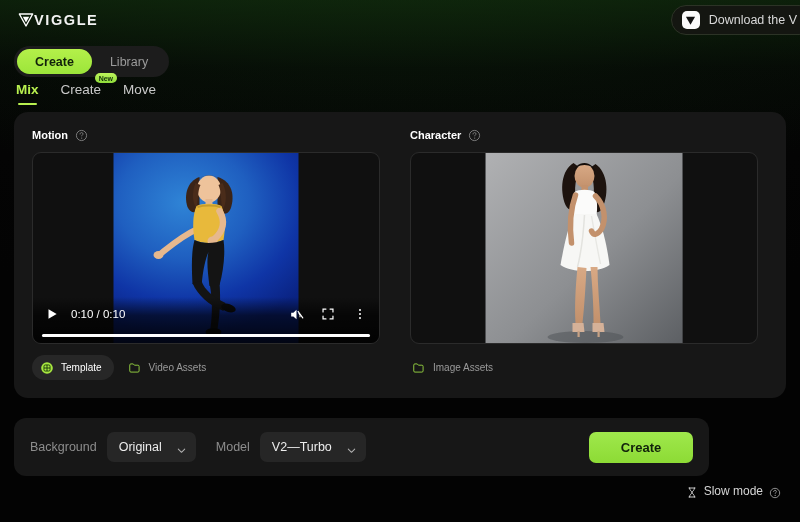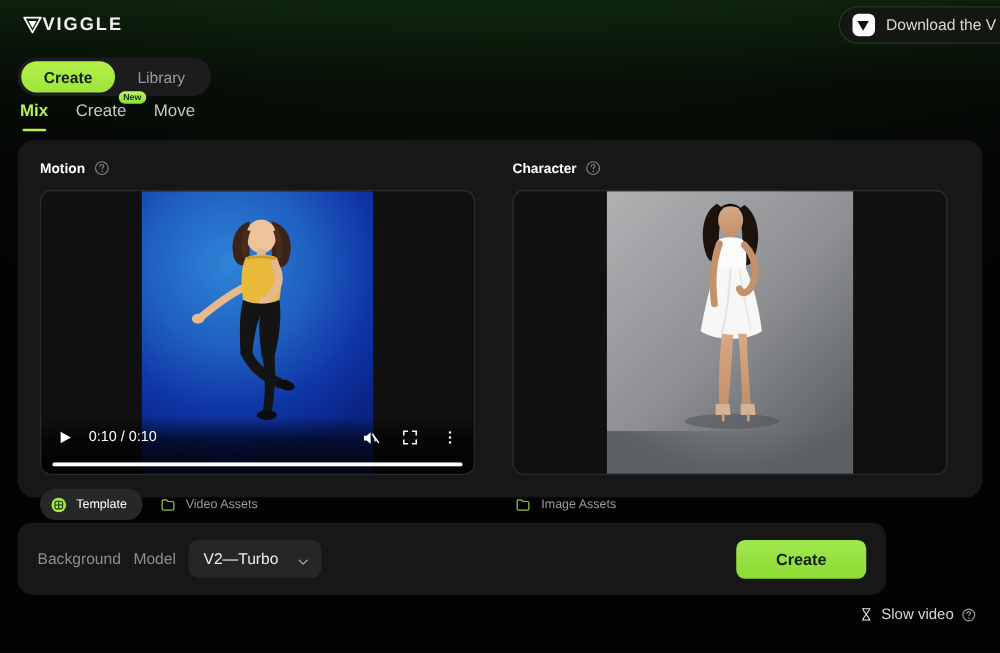--- a/index.html
+++ b/index.html
@@ -116,21 +116,21 @@
   .panel-right { width: 50%; padding-left: 10px; }
   .panel-head {
     display: flex; align-items: center; gap: 7px; margin-bottom: 11px;
   }
   .panel-title { color: #ffffff; font-size: 11px; font-weight: 700; }
   .help-ico { width: 13px; height: 13px; display: block; opacity: .58; }
 
   
   .media-frame {
     position: relative;
-    height: 228px;
+    height: 192px;
     background: #101010;
     border: 1px solid #2b2b2b;
     border-radius: 9px;
     overflow: hidden;
     cursor: pointer;
   }
   .media-frame.left  { width: 348px; }
   .media-frame.right { width: 348px; }
 
   .video-inner {
@@ -454,20 +454,28 @@
             </svg>
           </span>
           <span class="chip-label">Image Assets</span>
         </div>
       </div>
     </div>
   </div>
 
   <div class="bottom-card">
     <span class="field-label">Background</span>
+    <div class="select">
+      <span class="select-value">Original</span>
+      <span class="caret">
+        <svg viewBox="0 0 24 24" width="11" height="11" aria-hidden="true">
+          <path d="M5 9 L12 16 L19 9" fill="none" stroke="#d4d4d4" stroke-width="2.2" stroke-linecap="round" stroke-linejoin="round"></path>
+        </svg>
+      </span>
+    </div>
 
     <span class="field-label">Model</span>
     <div class="select">
       <span class="select-value">V2—Turbo</span>
       <span class="caret">
         <svg viewBox="0 0 24 24" width="11" height="11" aria-hidden="true">
           <path d="M5 9 L12 16 L19 9" fill="none" stroke="#d4d4d4" stroke-width="2.2" stroke-linecap="round" stroke-linejoin="round"></path>
         </svg>
       </span>
     </div>
@@ -479,21 +487,21 @@
     <span class="hourglass">
       <svg viewBox="0 0 24 24" width="12" height="13" aria-hidden="true">
         <g stroke="#e0e0e0" stroke-width="1.8" fill="none" stroke-linecap="round" stroke-linejoin="round">
           <path d="M6 3 H18"></path>
           <path d="M6 21 H18"></path>
           <path d="M7 3 C7 8 12 10 12 12 C12 14 17 16 17 21"></path>
           <path d="M17 3 C17 8 12 10 12 12 C12 14 7 16 7 21"></path>
         </g>
       </svg>
     </span>
-    <span class="slow-label">Slow video</span>
+    <span class="slow-label">Slow mode</span>
     <span class="help-ico" style="opacity:.75">
       <svg viewBox="0 0 24 24" width="12" height="12" aria-hidden="true">
         <circle cx="12" cy="12" r="9.4" fill="none" stroke="#d0d0d0" stroke-width="1.8"></circle>
         <path d="M9.3 9.2c0-1.6 1.3-2.6 2.8-2.6 1.6 0 2.7 1 2.7 2.4 0 1.9-2.4 2-2.4 3.8" fill="none" stroke="#d0d0d0" stroke-width="1.8" stroke-linecap="round"></path>
         <circle cx="12.3" cy="16.8" r="1.2" fill="#d0d0d0"></circle>
       </svg>
     </span>
   </div>
 
 </div>

